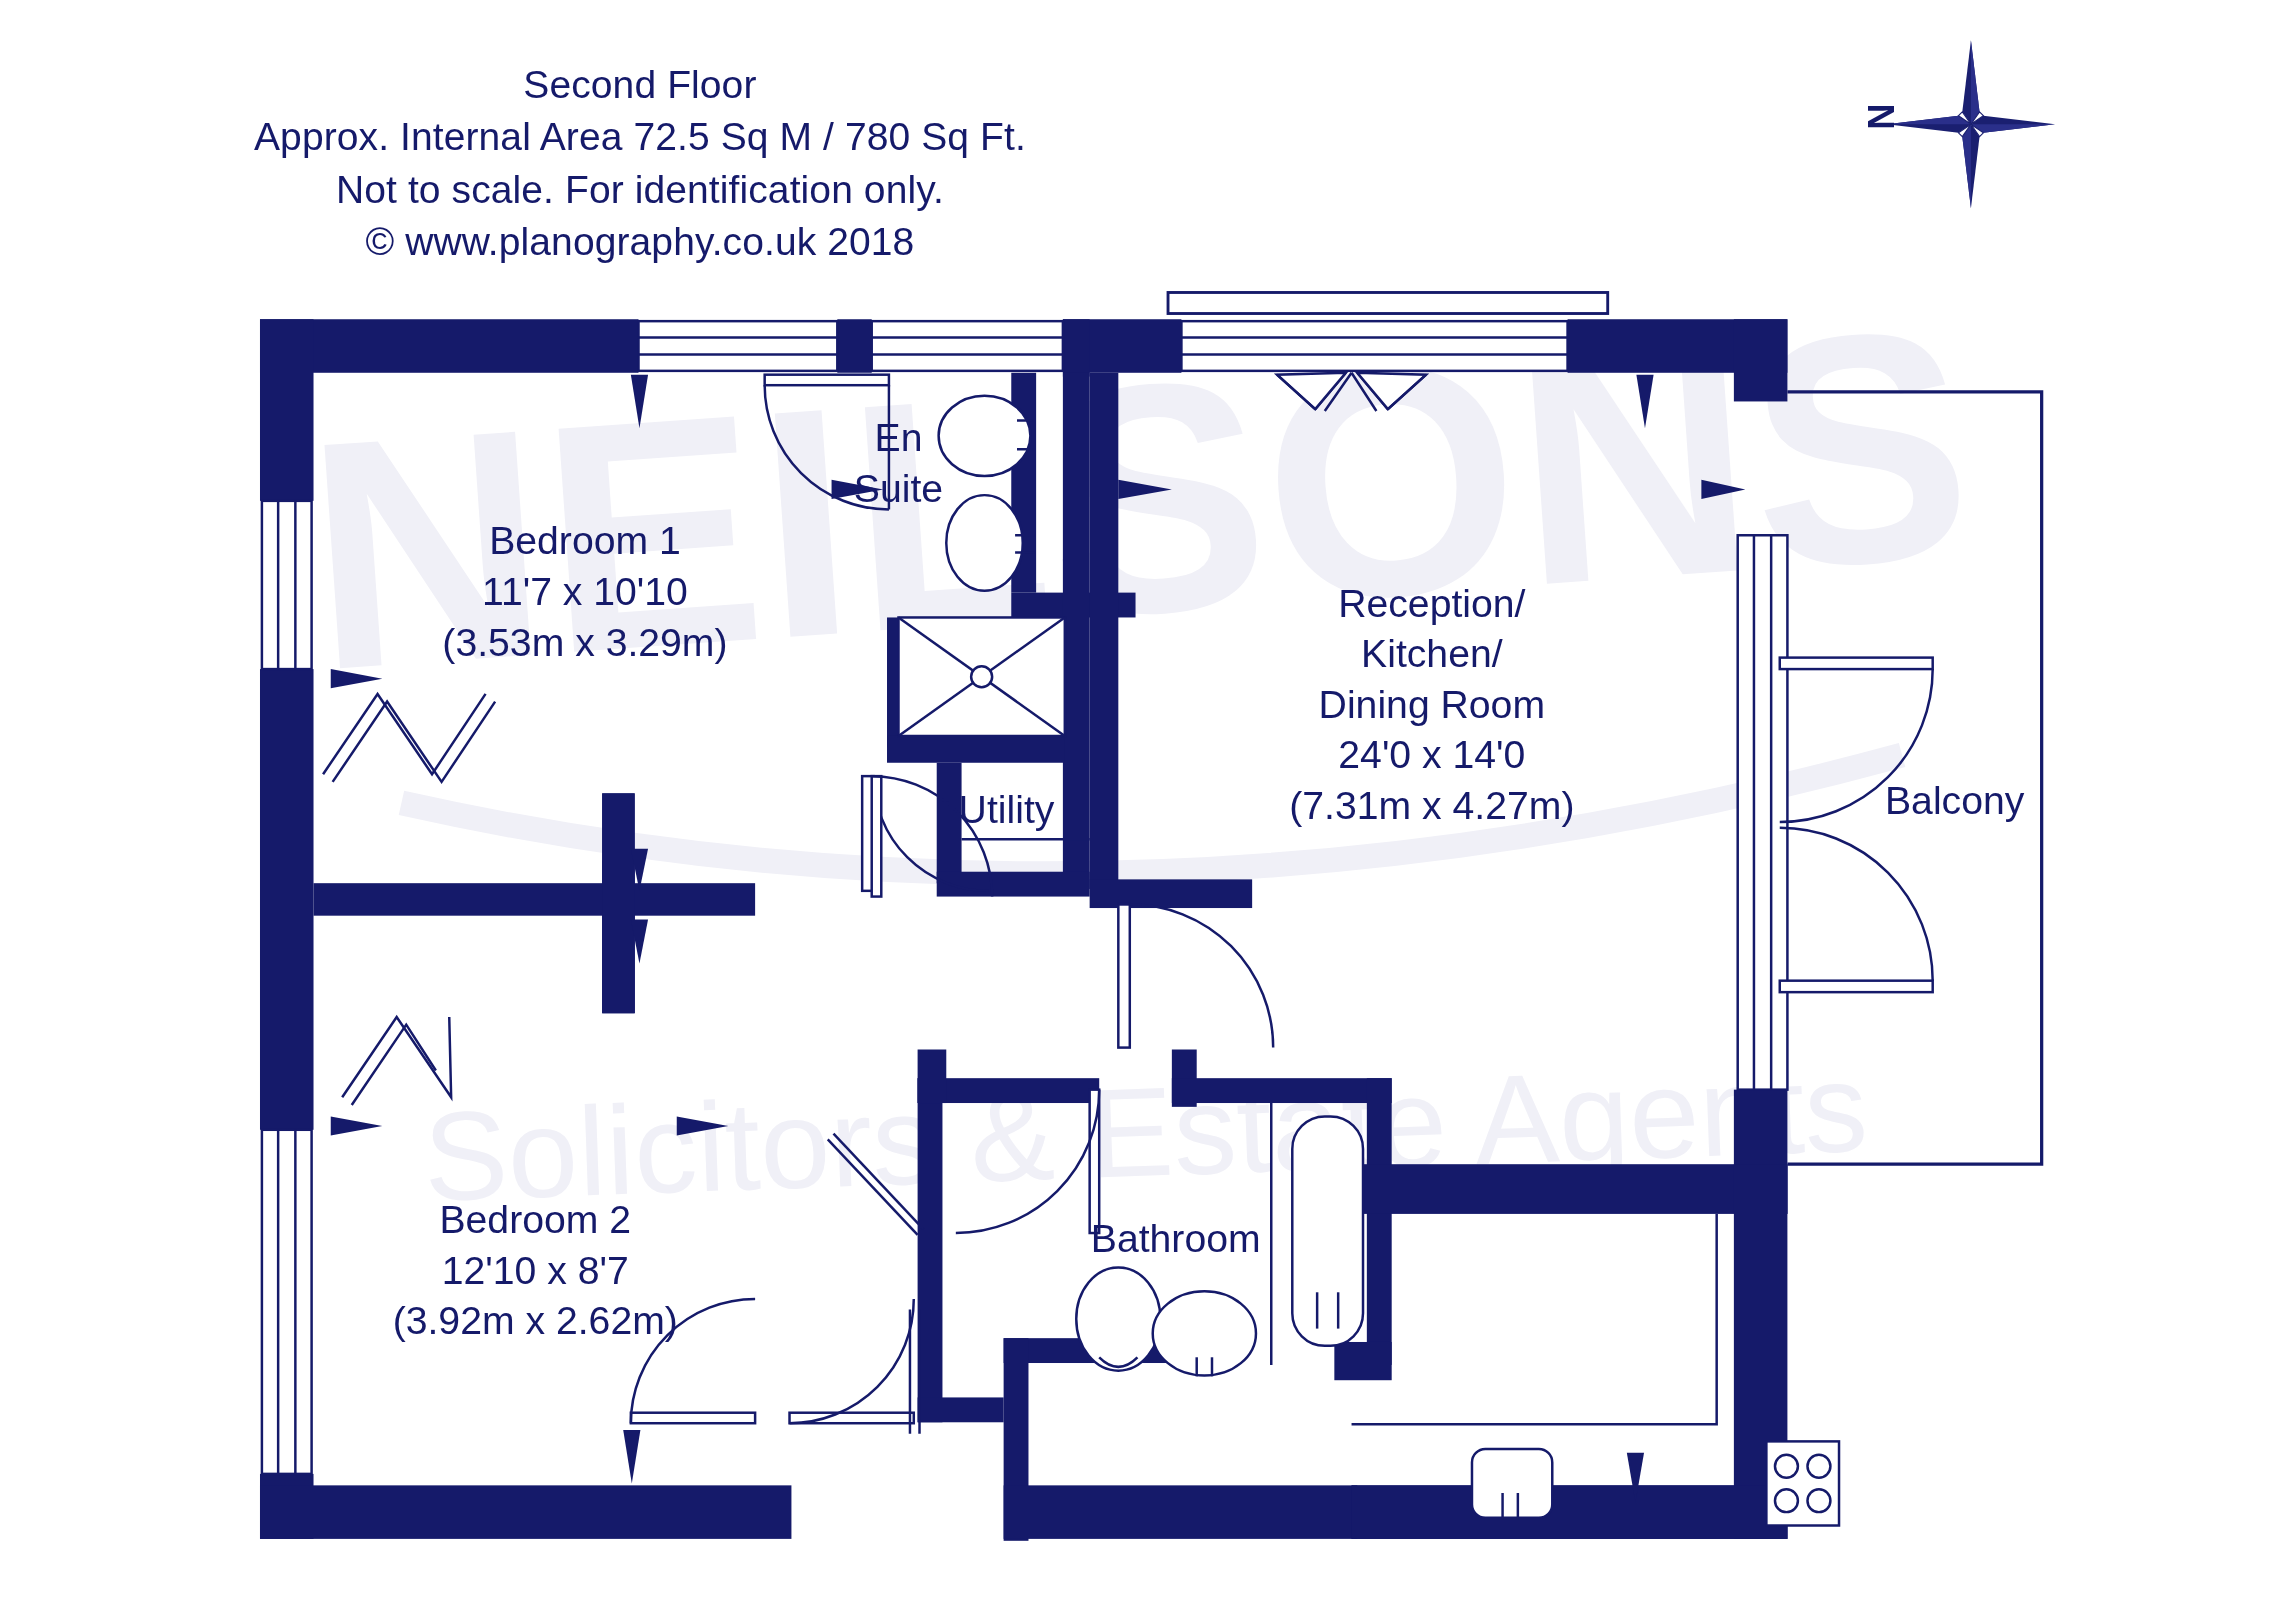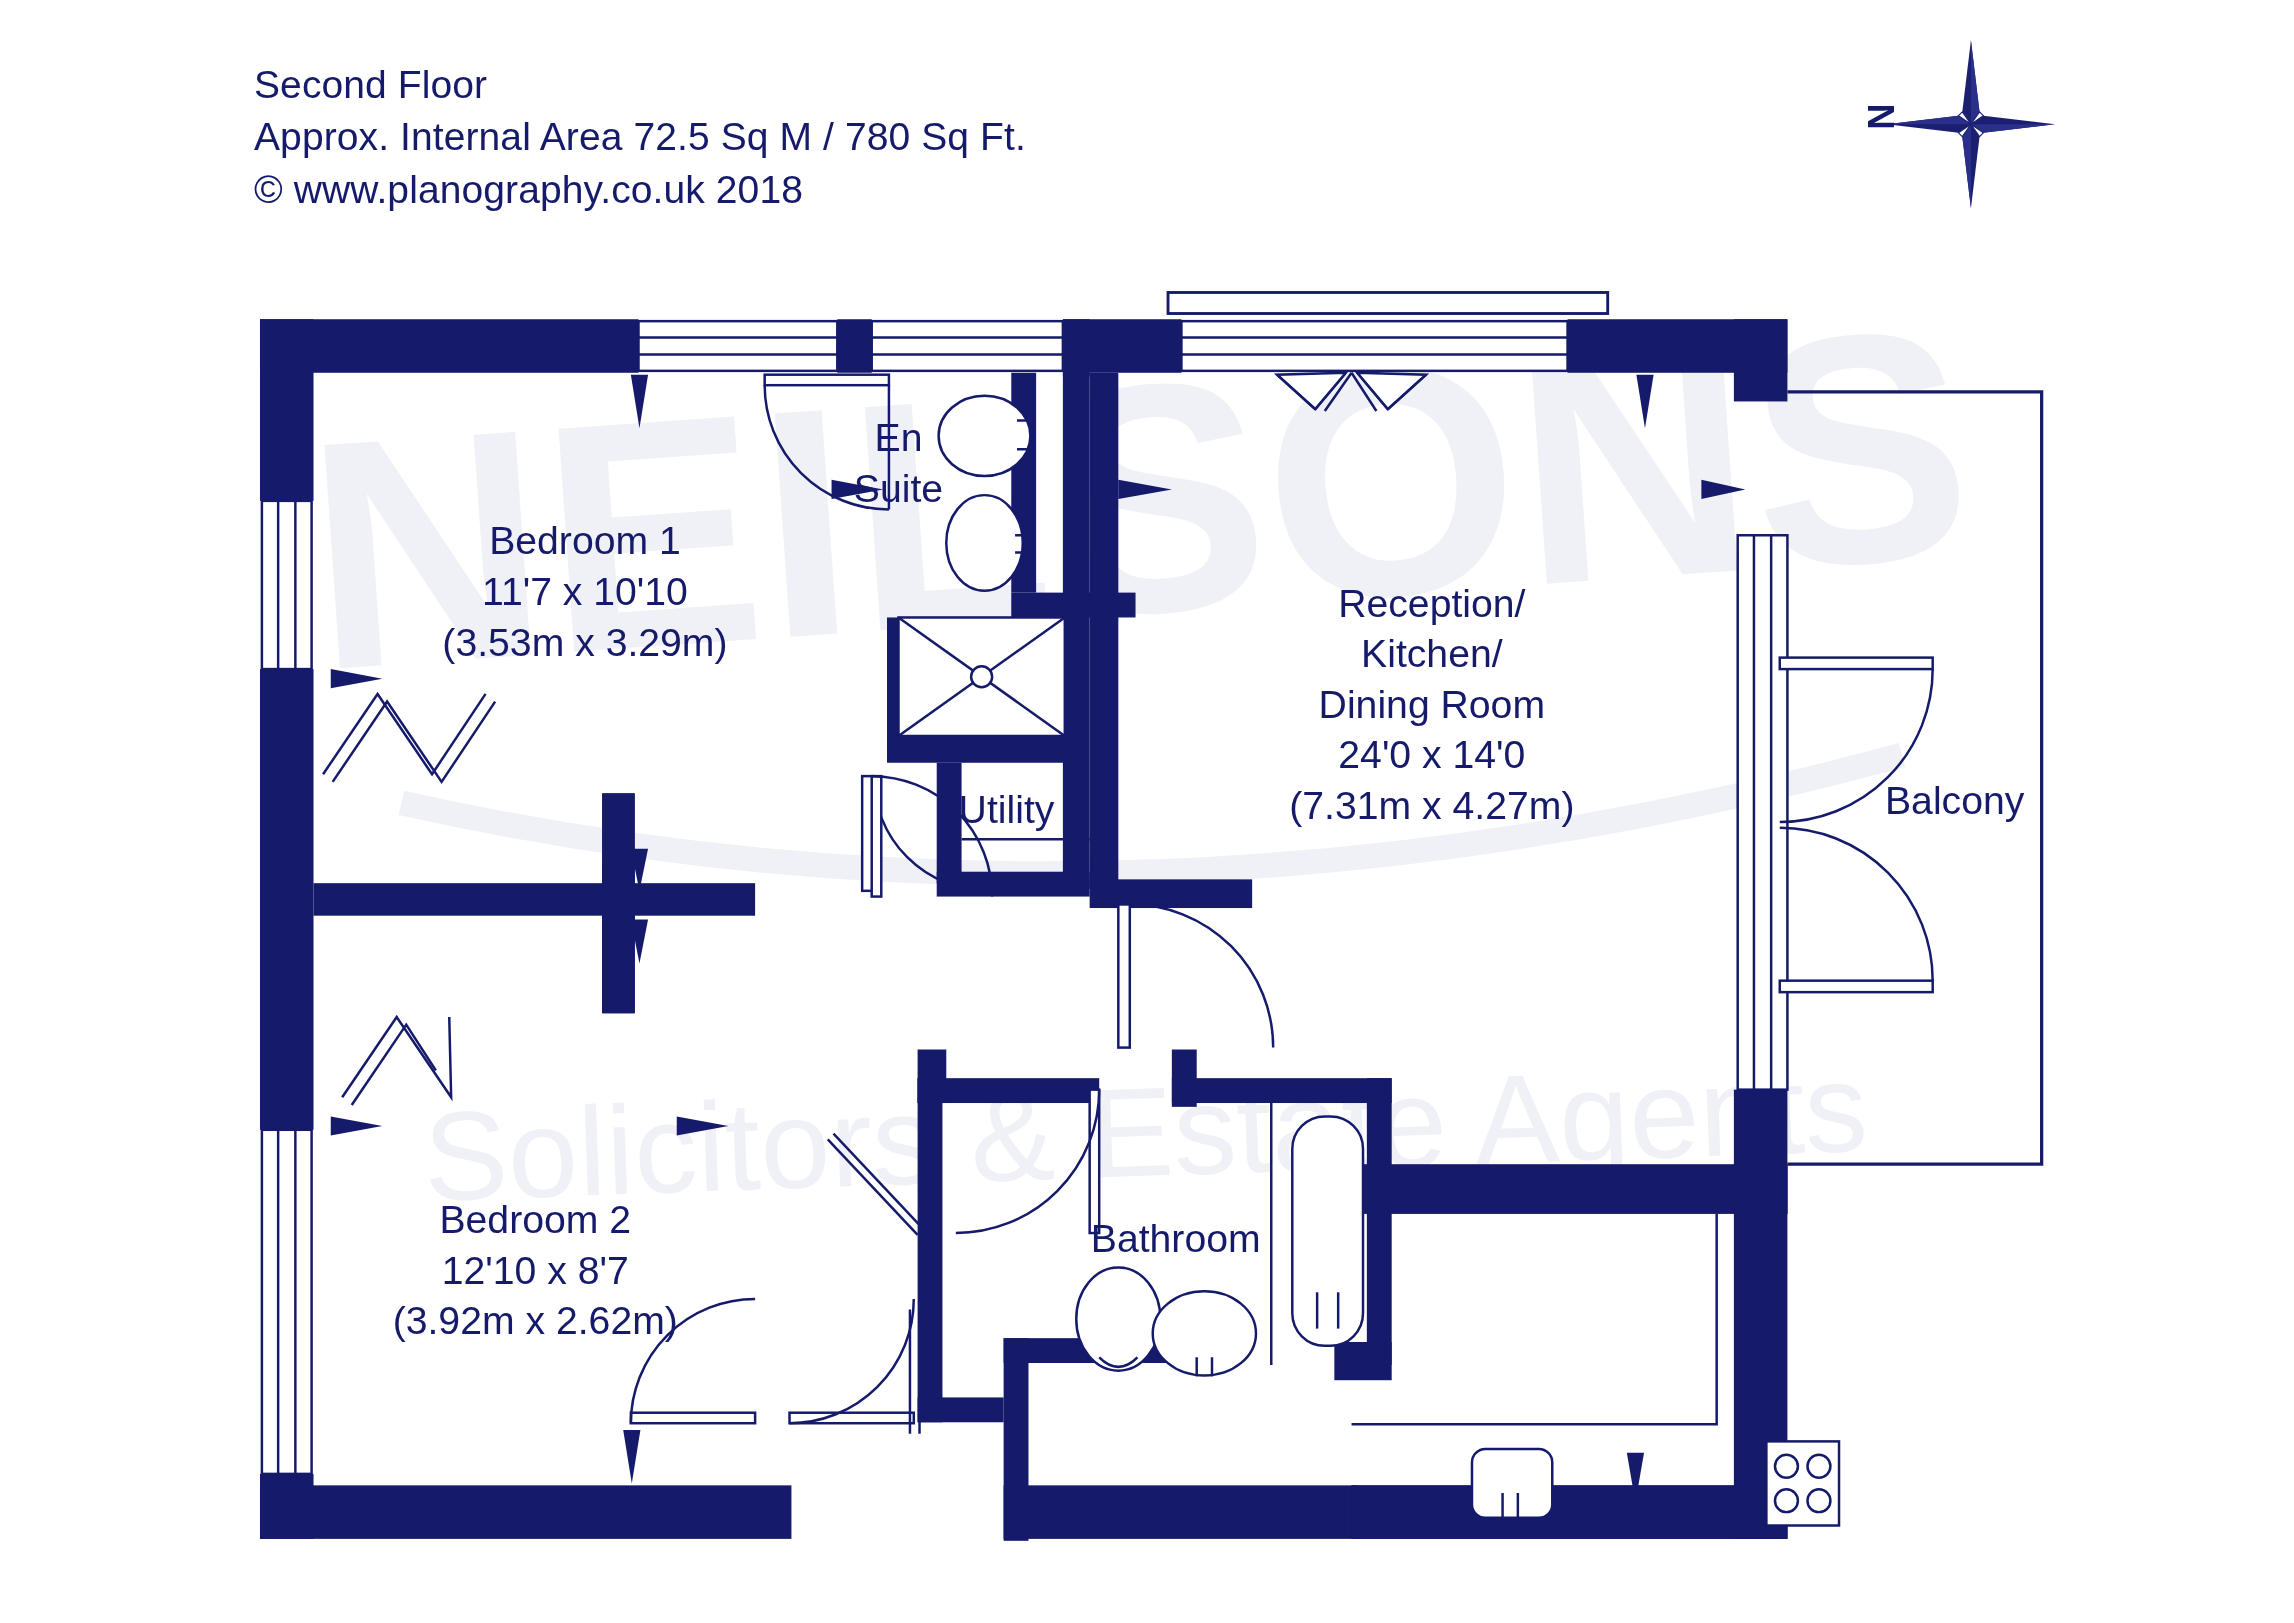--- a/index.html
+++ b/index.html
@@ -24,36 +24,38 @@
   }
   .hdr {
     position: absolute;
     left: 254px;
     top: 59px;
     line-height: 1.34;
     font-size: 39px;
     color: #151a6a;
     letter-spacing: 0.1px;
     white-space: nowrap;
+    text-align: center;
   }
   .hdr div { display: block; }
   svg { display: block; }
   text { font-family: "Liberation Sans", sans-serif; fill: #151a6a; }
   .rmlabel { font-size: 41px; text-anchor: middle; }
   .rmdim   { font-size: 41px; text-anchor: middle; }
   .wm { fill: #f0f0f7; font-family: "Liberation Sans", sans-serif; }
 </style>
 </head>
 <body>
 
 <div id="plan-root">
 
   <div class="hdr">
     <div>Second Floor</div>
     <div>Approx. Internal Area 72.5 Sq M / 780 Sq Ft.</div>
+    <div>Not to scale. For identification only.</div>
     <div>© www.planography.co.uk 2018</div>
   </div>
 
   <svg width="2294" height="1623" viewBox="0 0 2400 1698">
 
     <g>
       <text class="wm" x="1200" y="640" font-size="340" font-weight="bold" text-anchor="middle" transform="rotate(-4 1200 640)">NEILSONS</text>
       <text class="wm" x="1200" y="1230" font-size="132" text-anchor="middle" transform="rotate(-2 1200 1230)">Solicitors &amp; Estate Agents</text>
       <path d="M 420 840 Q 1180 1010 1990 790" fill="none" stroke="#f0f0f7" stroke-width="26"></path>
     </g>

